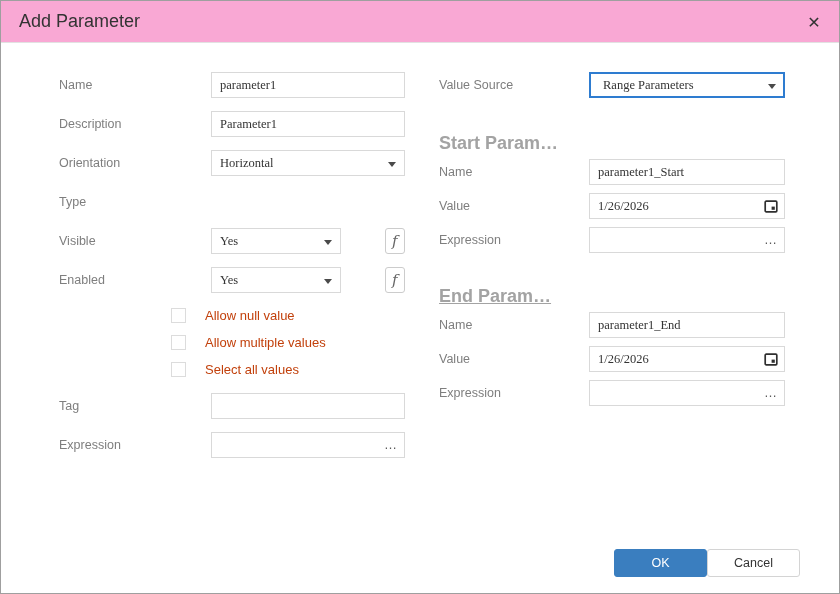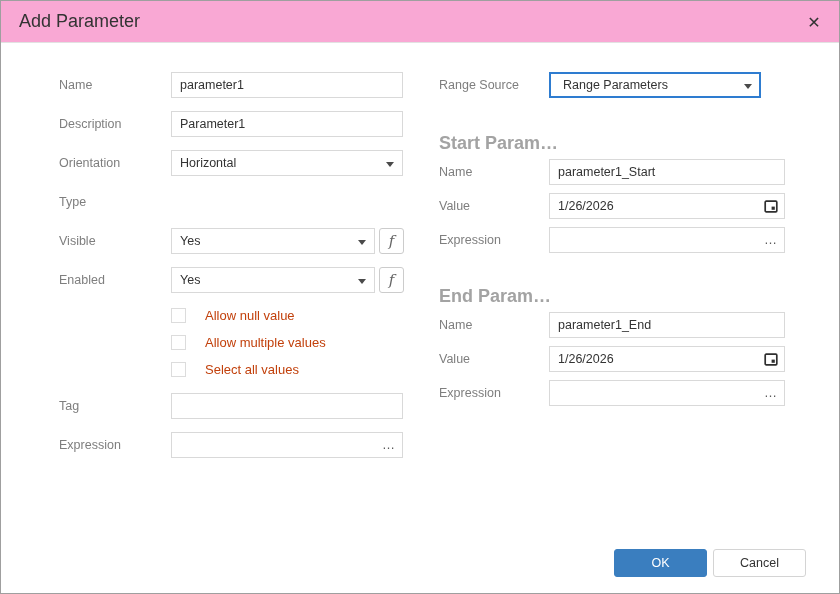--- a/index.html
+++ b/index.html
@@ -8,31 +8,31 @@
     background:#fff;border:1px solid #9f9f9f;
     font-family:"Liberation Sans",sans-serif;color:#333;overflow:hidden;
   }
   
   .hdr{position:absolute;top:0;left:0;right:0;height:41px;border-bottom:1px solid #e2e2e2;background:#f9a8d4;}
   .hdr-title{position:absolute;left:18px;top:0;line-height:41px;font-size:18px;color:#333;}
   .close-btn{position:absolute;right:14px;top:10px;width:22px;height:22px;display:flex;align-items:center;justify-content:center;
     font-size:16px;color:#333;cursor:pointer;background:none;border:none;padding:0;}
   
   .col{position:absolute;}
-  .row{display:flex;align-items:center;height:26px;margin-bottom:13px;}
+  .row{display:flex;align-items:center;height:26px;margin-bottom:13px;gap:40px;}
   .lbl{font-size:12.5px;color:#7e7e7e;flex:0 0 auto;}
   .left-col{left:58px;top:71px;width:346px;}
   .left-col .lbl{width:112px;}
   .right-col{left:438px;top:71px;width:346px;}
   .right-col .lbl{width:110px;}
   .right-col .row{margin-bottom:8px;}
   
   .txt,.drop{
     box-sizing:border-box;height:26px;border:1px solid #d9d9d9;background:#fff;
-    font-family:Liberation Sans, sans-serif;font-size:12.5px;color:#333;
+    font-family:Liberation Serif, serif;font-size:12.5px;color:#333;
   }
   .txt{width:232px;padding:0 8px;outline:none;}
   .right-col .txt{width:272px;}
   .drop{width:232px;position:relative;display:flex;align-items:center;padding:0 24px 0 8px;cursor:pointer;}
   .drop .val{overflow:hidden;white-space:nowrap;}
   .caret{position:absolute;right:8px;top:11px;width:0;height:0;
     border-left:4px solid transparent;border-right:4px solid transparent;border-top:5px solid #4a4a4a;}
   .drop.focused{border:2px solid #2e7cd0;padding:0 23px 0 7px;}
   .right-col .drop{width:212px;padding-left:12px;}
   .fx-btn{box-sizing:border-box;width:25px;height:26px;margin-left:4px;border:1px solid #cccccc;border-radius:3px;background:#fff;
@@ -48,23 +48,23 @@
   
   .cbrow{display:flex;align-items:center;height:16px;margin:0 0 11px 112px;}
   .cbgroup{margin-top:14px;margin-bottom:5px;}
   .cbox{box-sizing:border-box;width:15px;height:15px;border:1px solid #dcdcdc;background:#fff;cursor:pointer;flex:0 0 auto;}
   .cblbl{font-size:13px;color:#c2410c;margin-left:19px;}
   .tag-row{margin-top:16px;}
   
   .sect{height:15px;line-height:15px;font-size:18px;font-weight:bold;color:#a3a3a3;margin-bottom:8px;
     white-space:nowrap;overflow:hidden;}
   .sect.start{margin-top:38px;}
-  .sect.end{margin-top:36px;}
-  
-  .footer{position:absolute;left:613px;top:548px;display:flex;gap:6px;}
+  .sect.end{margin-top:36px;text-decoration:underline;}
+  
+  .footer{position:absolute;left:613px;top:548px;display:flex;gap:0;}
   .btn{box-sizing:border-box;height:28px;width:93px;border-radius:3px;font-family:"Liberation Sans",sans-serif;
     font-size:12.5px;display:flex;align-items:center;justify-content:center;cursor:pointer;}
   .btn-ok{background:#3a7ebf;border:1px solid #3a7ebf;color:#fff;}
   .btn-cancel{background:#fff;border:1px solid #d4d4d4;color:#333;}
   .cal-icon{display:block;}
 </style>
 </head>
 <body>
 
 <div class="dialog">
@@ -144,21 +144,21 @@
           <span class="ellipsis-glyph">…</span>
         </button>
       </div>
     </div>
 
   </div>
 
   <div class="col right-col">
 
     <div class="row">
-      <span class="lbl">Range Source</span>
+      <span class="lbl">Value Source</span>
       <div class="drop focused">
         <span class="val">Range Parameters</span>
         <span class="caret" style="top:10px;right:7px"></span>
       </div>
     </div>
 
     <div class="sect start">Start Param…</div>
 
     <div class="row">
       <span class="lbl">Name</span>

